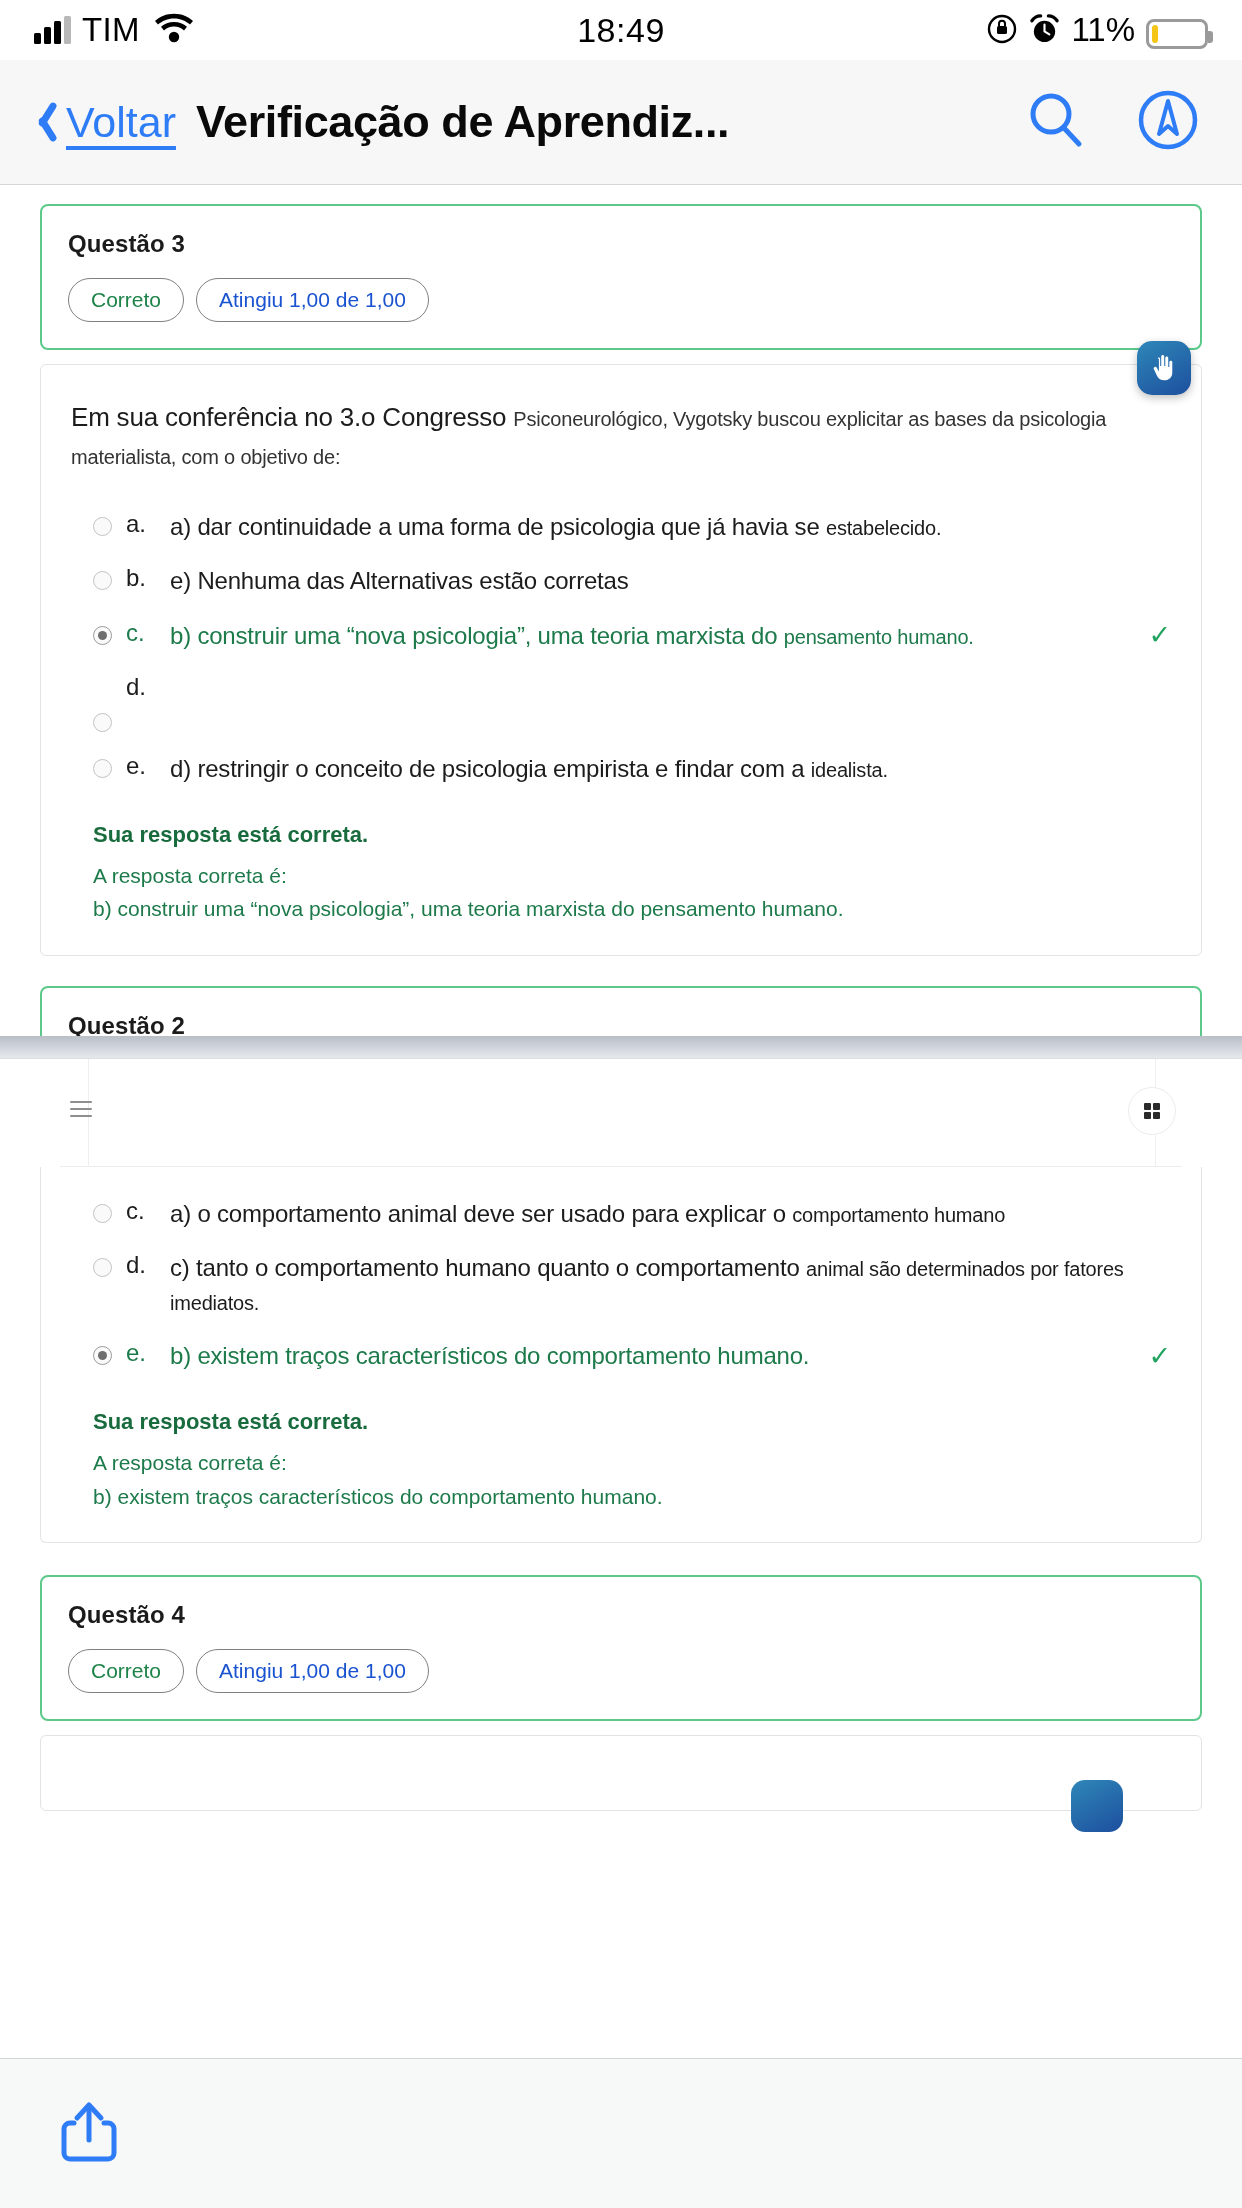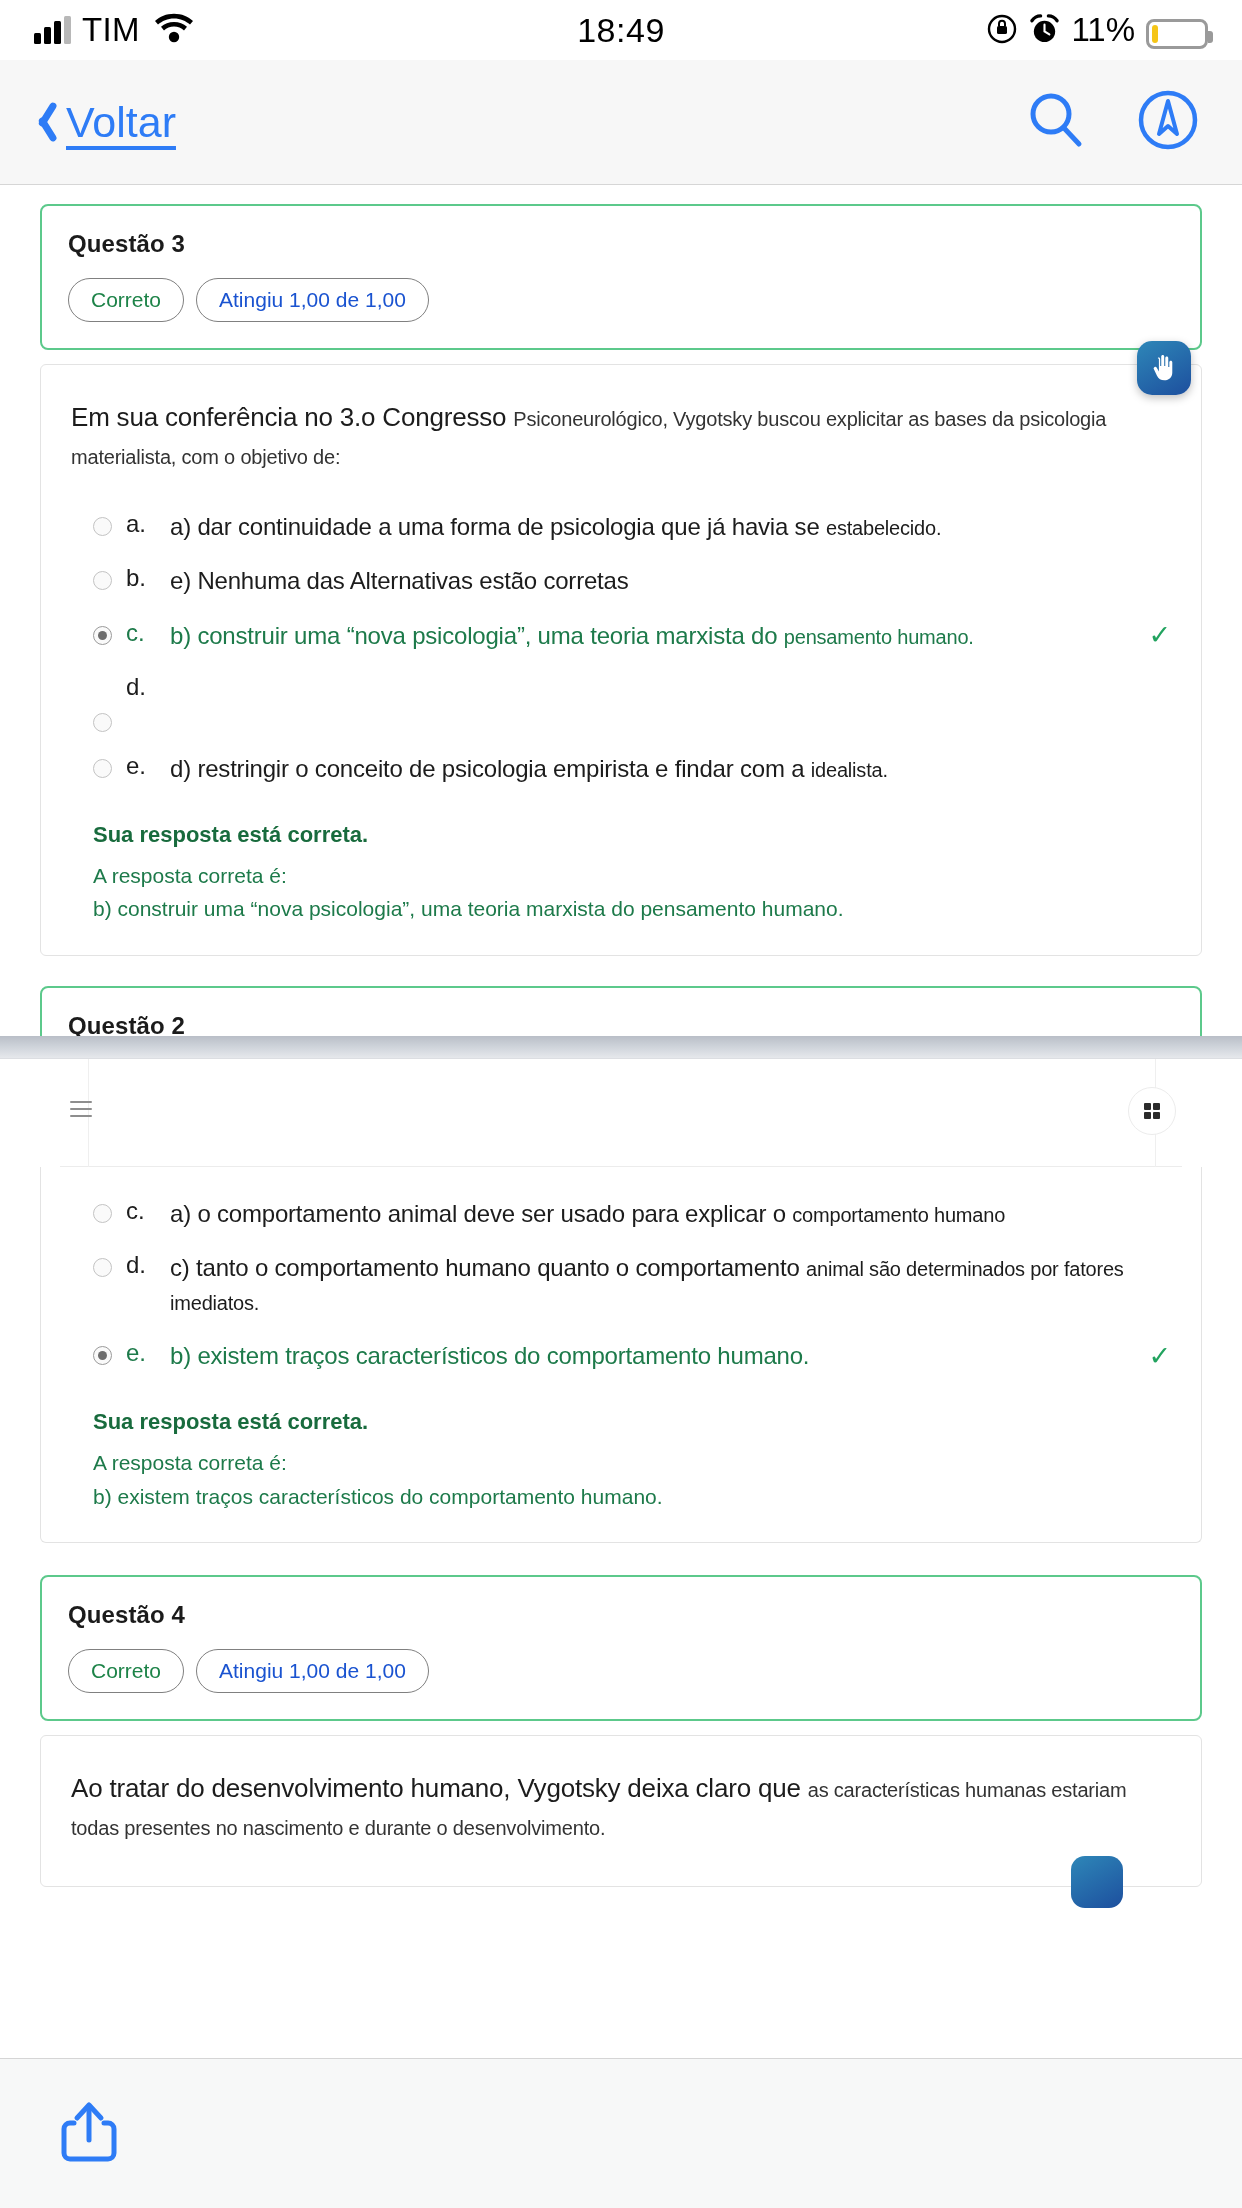--- a/index.html
+++ b/index.html
@@ -235,20 +235,21 @@
       <span class="batt-fill" id="batt-fill" style="width: 11%; background: rgb(245, 197, 24);"></span>
     </span>
   </div>
 </div>
 
 <div class="nav-bar">
   <div class="back-group">
     <span class="chev"></span>
     <span class="back-label">Voltar</span>
   </div>
+  <div class="nav-title">Verificação de Aprendiz...</div>
   <div class="nav-actions">
     <span>
       <svg width="64" height="64" viewBox="0 0 64 64">
         <circle cx="27" cy="26" r="18" fill="none" stroke="#2e7cf6" stroke-width="5"></circle>
         <line x1="40" y1="40" x2="55" y2="56" stroke="#2e7cf6" stroke-width="5" stroke-linecap="round"></line>
       </svg>
     </span>
     <span>
       <svg width="64" height="64" viewBox="0 0 64 64">
         <circle cx="32" cy="32" r="27" fill="none" stroke="#2e7cf6" stroke-width="4.5"></circle>
@@ -398,24 +399,20 @@
       <div class="q-head" style="margin-top:32px">
         <div class="q-head-title">Questão 4</div>
         <div class="q-badges">
           <span class="badge ok">Correto</span>
           <span class="badge score">Atingiu 1,00 de 1,00</span>
         </div>
       </div>
 
       <div class="q-body" style="padding-bottom:40px">
         <div class="vlibras-bottom"></div>
-        <div class="q-stem">
-          <span>Ao tratar do desenvolvimento humano, Vygotsky deixa claro que</span>
-          <span class="sm">as características humanas estariam todas presentes no nascimento e durante o desenvolvimento.</span>
-        </div>
       </div>
     </div>
   </div>
 </div>
 
 <div class="bottom-bar">
   <span class="share-btn">
     <svg width="66" height="70" viewBox="0 0 66 70">
       <path d="M18 26H14a6 6 0 0 0-6 6v24a6 6 0 0 0 6 6h38a6 6 0 0 0 6-6V32a6 6 0 0 0-6-6h-4" fill="none" stroke="#2e7cf6" stroke-width="5" stroke-linecap="round"></path>
       <line x1="33" y1="9" x2="33" y2="43" stroke="#2e7cf6" stroke-width="5" stroke-linecap="round"></line>

